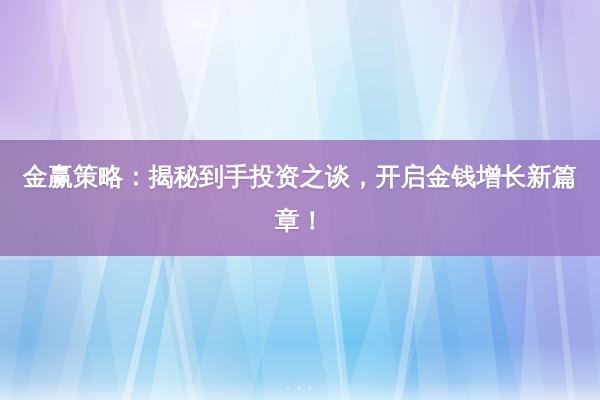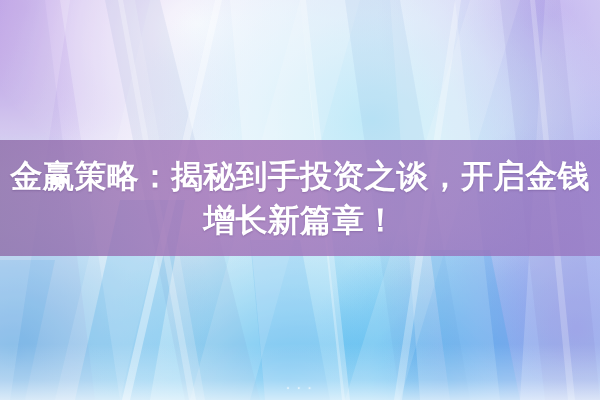--- a/index.html
+++ b/index.html
@@ -132,21 +132,21 @@
     align-items: center;
     justify-content: center;
     box-sizing: border-box;
     padding: 0 4px;
   }
   .title-text {
     width: 100%;
     text-align: center;
     color: #ffffff;
     font-weight: bold;
-    font-size: 32px;
+    font-size: 25px;
     line-height: 44px;
     letter-spacing: 0.2px;
     text-shadow: 0 1px 2px rgba(80,50,110,0.30);
     word-break: break-all;
   }
 
   
   .watermark {
     position: absolute;
     left: 0;

